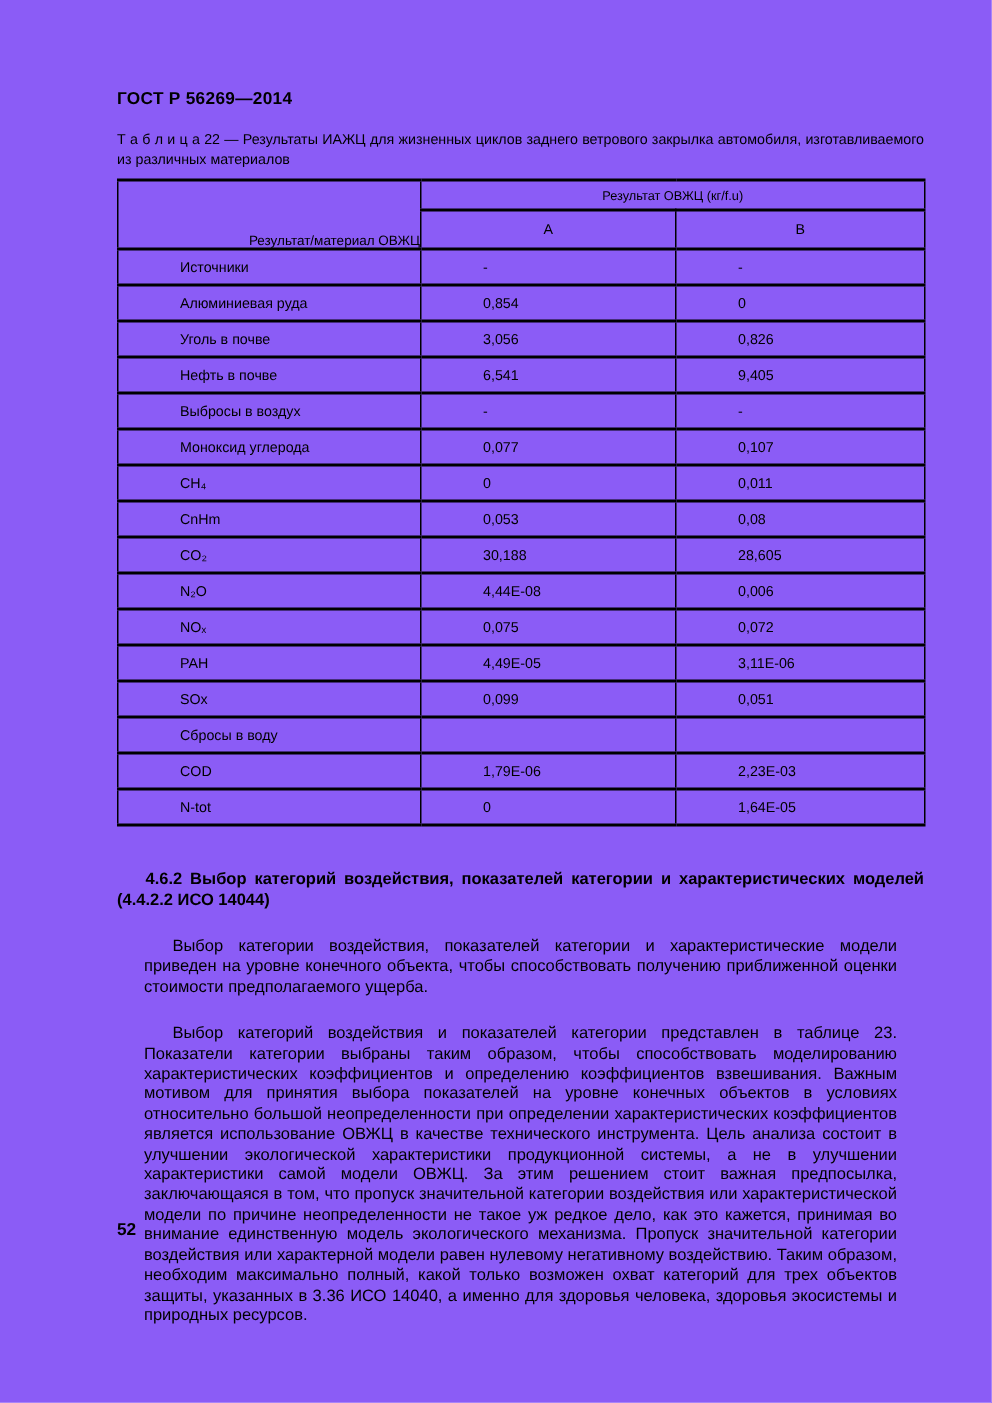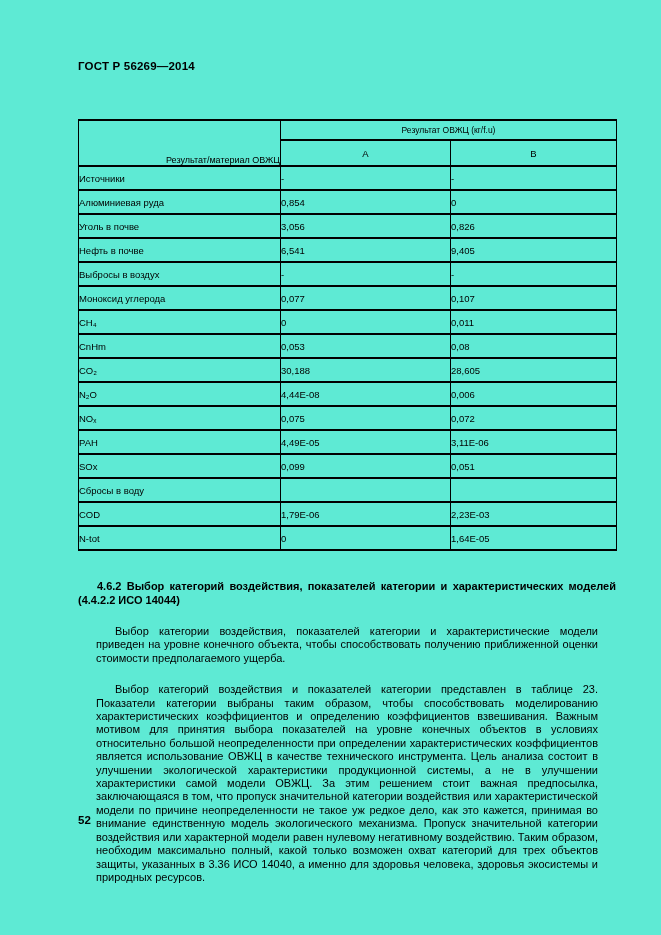--- a/index.html
+++ b/index.html
@@ -3,21 +3,21 @@
 <meta charset="utf-8">
 <style>
   * { box-sizing: border-box; }
   html, body { margin: 0; padding: 0; }
   body {
     width: 661px; height: 935px;
     background: #ffffff; color: #000000;
     font-family: "Liberation Sans", sans-serif;
     position: relative;
   }
-  .page { position: absolute; inset: 0; background: #5eead4; }
+  .page { position: absolute; inset: 0; background: #8b5cf6; }
 
   .doc-header {
     position: absolute; left: 78px; top: 60px;
     font-size: 11.5px; font-weight: bold; letter-spacing: 0.2px;
   }
 
   .table-caption {
     position: absolute; left: 78px; top: 88px; width: 538px;
     font-size: 9.5px; line-height: 12.5px; text-align: justify;
   }
@@ -31,21 +31,21 @@
     border-top-width: 2px; border-bottom-width: 2px;
     padding: 0; font-weight: normal;
   }
   .th-material {
     vertical-align: bottom; text-align: right;
     font-size: 9px; padding-bottom: 8px;
   }
   .th-span { height: 20px; text-align: center; vertical-align: middle; font-size: 8.5px; }
   .th-ab { height: 26px; text-align: center; vertical-align: middle; font-size: 9.5px; }
   .results-table tbody td {
-    height: 24px; vertical-align: middle; font-size: 9.5px;
+    height: 24px; vertical-align: middle; font-size: 9.5px; padding-left: 41px;
   }
   .cell-label { padding-left: 14px; }
   .cell-value { padding-left: 14px; }
 
   .section { position: absolute; left: 78px; top: 580px; width: 538px; }
   .section-heading {
     margin: 0 0 3px 0;
     font-size: 11px; font-weight: bold; line-height: 13.5px;
     text-align: justify; text-indent: 19px;
   }
@@ -59,20 +59,21 @@
     font-size: 11.5px; font-weight: bold;
   }
 </style>
 </head>
 <body>
 
 <div class="page">
 
   <div class="doc-header">ГОСТ Р 56269—2014</div>
 
+  <div class="table-caption">Т а б л и ц а  22 — Результаты ИАЖЦ для жизненных циклов заднего ветрового закрылка автомобиля, изготавливаемого из различных материалов</div>
 
   <table class="results-table">
     <colgroup>
       <col style="width:202px">
       <col style="width:170px">
       <col style="width:166px">
     </colgroup>
     <thead>
       <tr>
         <th rowspan="2" class="th-material">Результат/материал ОВЖЦ</th>

